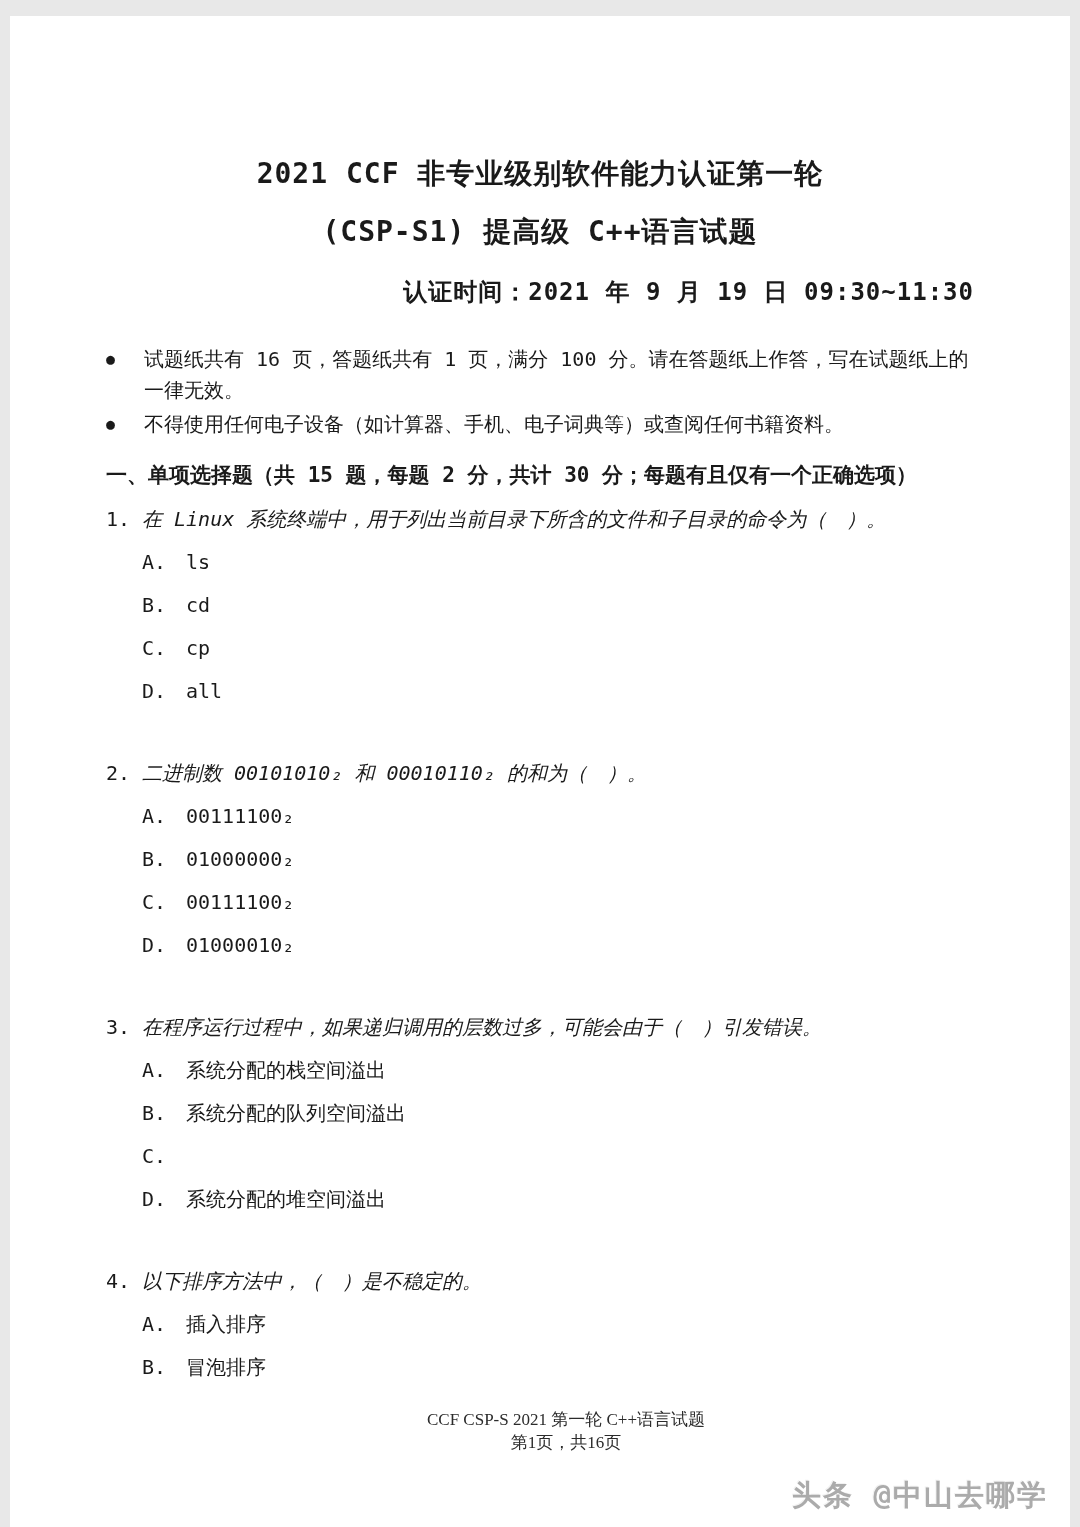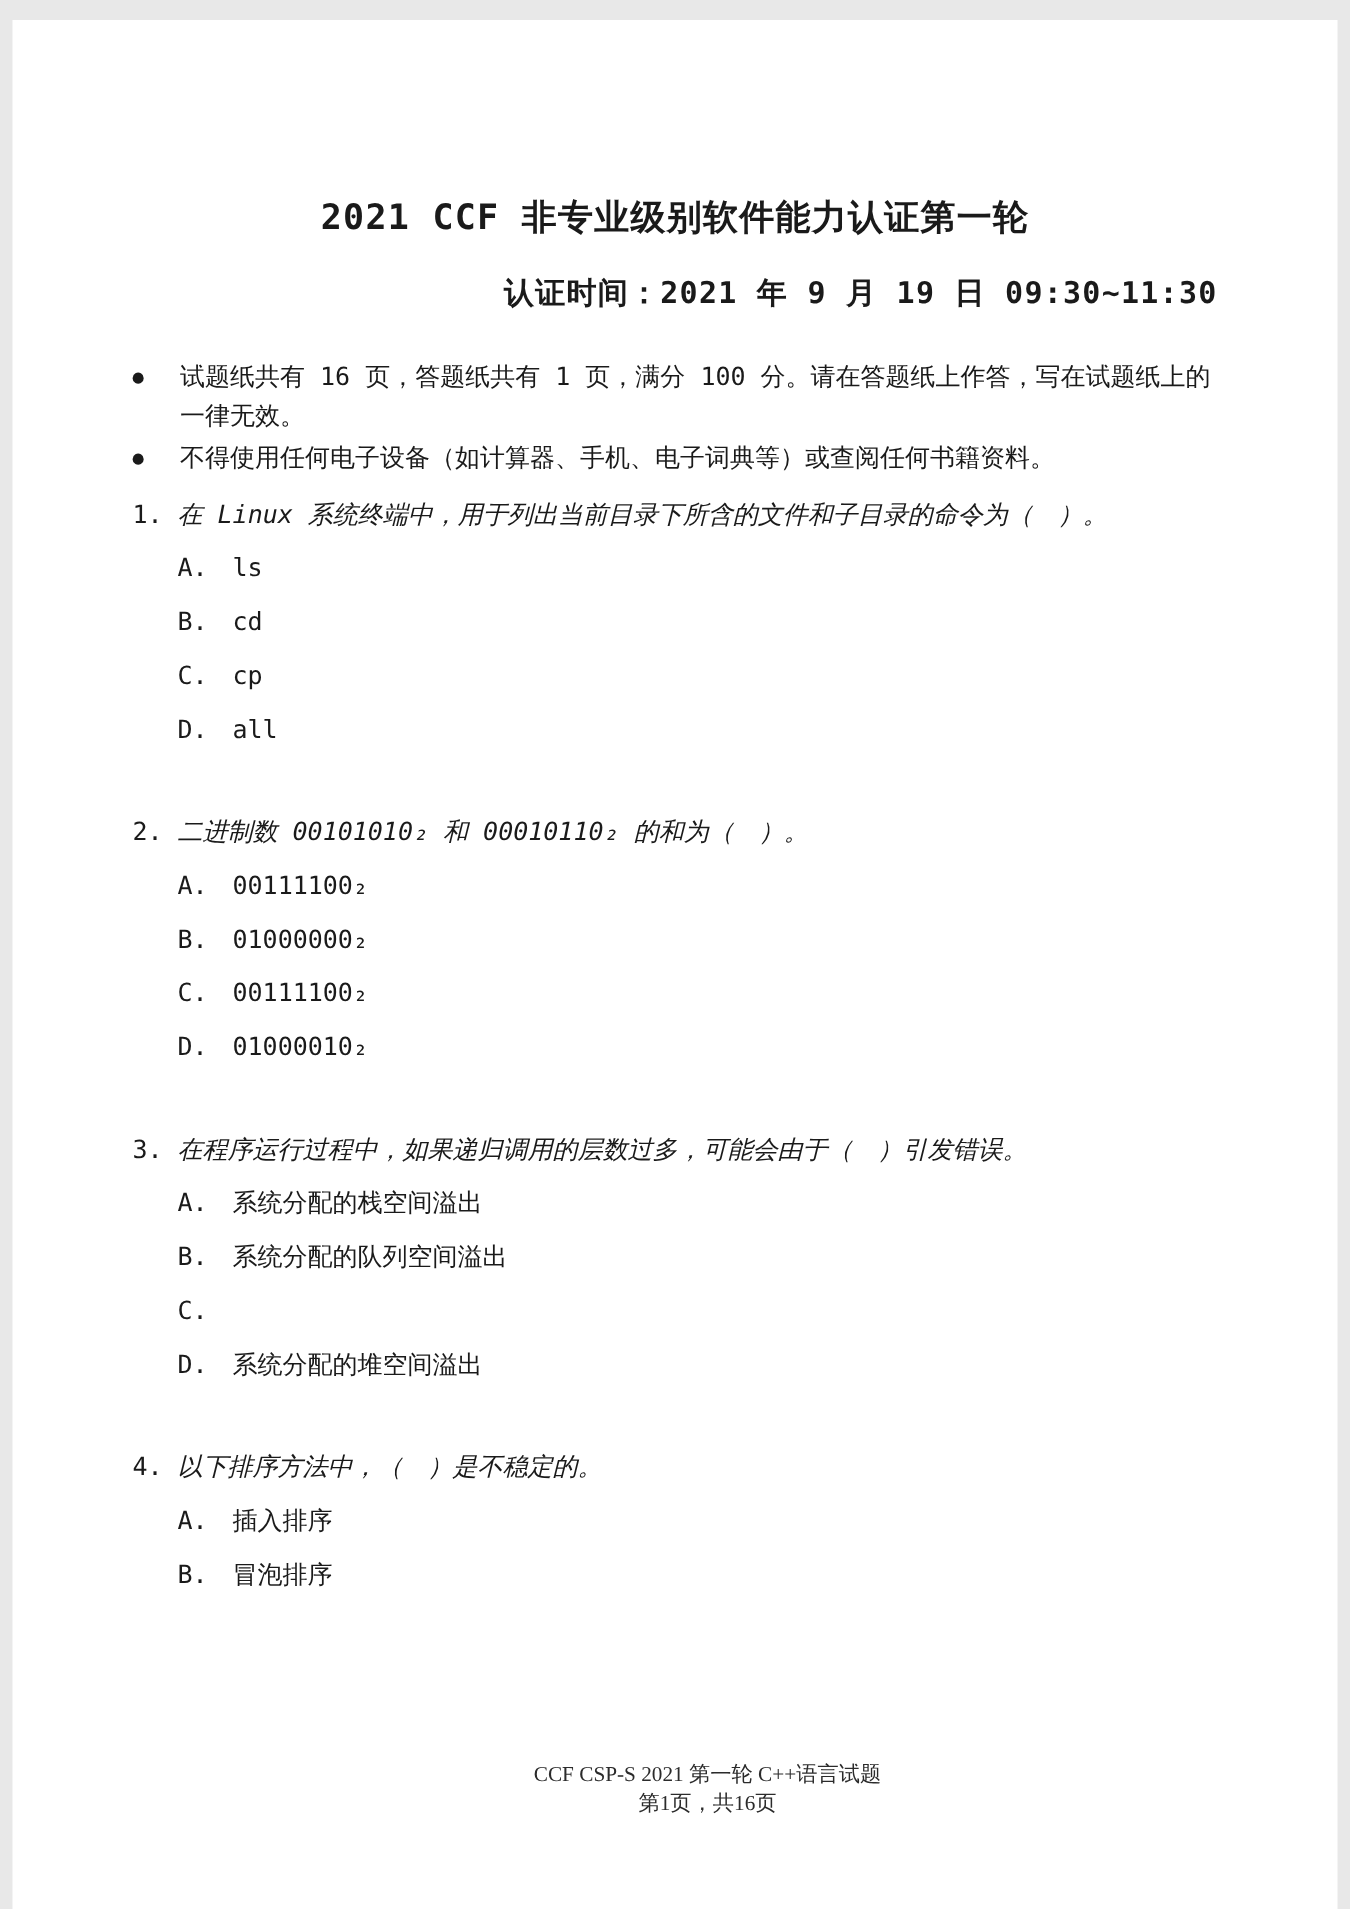--- a/index.html
+++ b/index.html
@@ -104,36 +104,38 @@
   }
 </style>
 </head>
 <body>
 
 <div class="page">
   <div class="content">
 
     <header class="titles">
       <div class="title-line">2021 CCF 非专业级别软件能力认证第一轮</div>
+      <div class="title-line">(CSP-S1) 提高级 C++语言试题</div>
       <div class="exam-time">认证时间：2021 年 9 月 19 日 09:30~11:30</div>
     </header>
 
     <section class="notice">
       <ul class="notice-list">
         <li class="notice-item">
           <span class="bullet">●</span>
           <span class="notice-text">试题纸共有 16 页，答题纸共有 1 页，满分 100 分。请在答题纸上作答，写在试题纸上的一律无效。</span>
         </li>
         <li class="notice-item">
           <span class="bullet">●</span>
           <span class="notice-text">不得使用任何电子设备（如计算器、手机、电子词典等）或查阅任何书籍资料。</span>
         </li>
       </ul>
     </section>
 
+    <div class="section-heading">一、单项选择题（共 15 题，每题 2 分，共计 30 分；每题有且仅有一个正确选项）</div>
 
     <section class="questions">
 
       <div class="question first">
         <div class="q-line">
           <span class="q-num">1.</span>
           <span class="q-text">在 Linux 系统终端中，用于列出当前目录下所含的文件和子目录的命令为（　）。</span>
         </div>
         <div class="option">
           <span class="opt-label">A.</span>
@@ -214,13 +216,14 @@
       </div>
 
     </section>
   </div>
 
   <footer class="footer">
     <div>CCF CSP-S 2021 第一轮 C++语言试题</div>
     <div>第1页，共16页</div>
   </footer>
 
+  <div class="watermark">头条 @中山去哪学</div>
 </div>
 
 </body></html>

